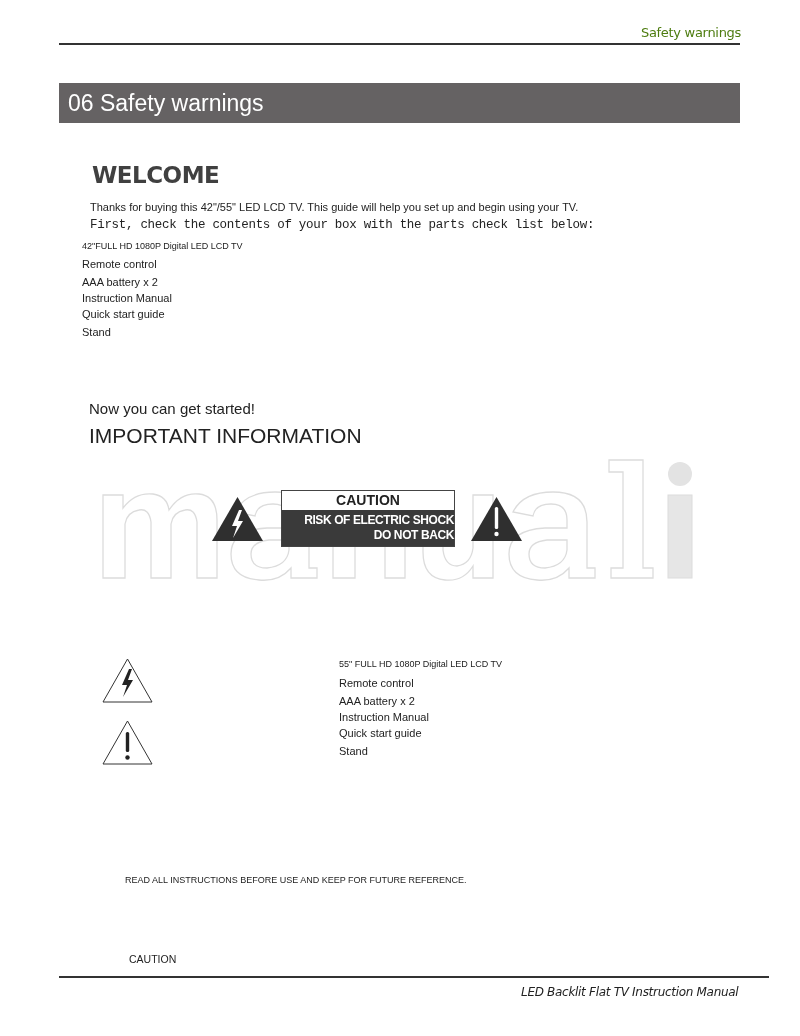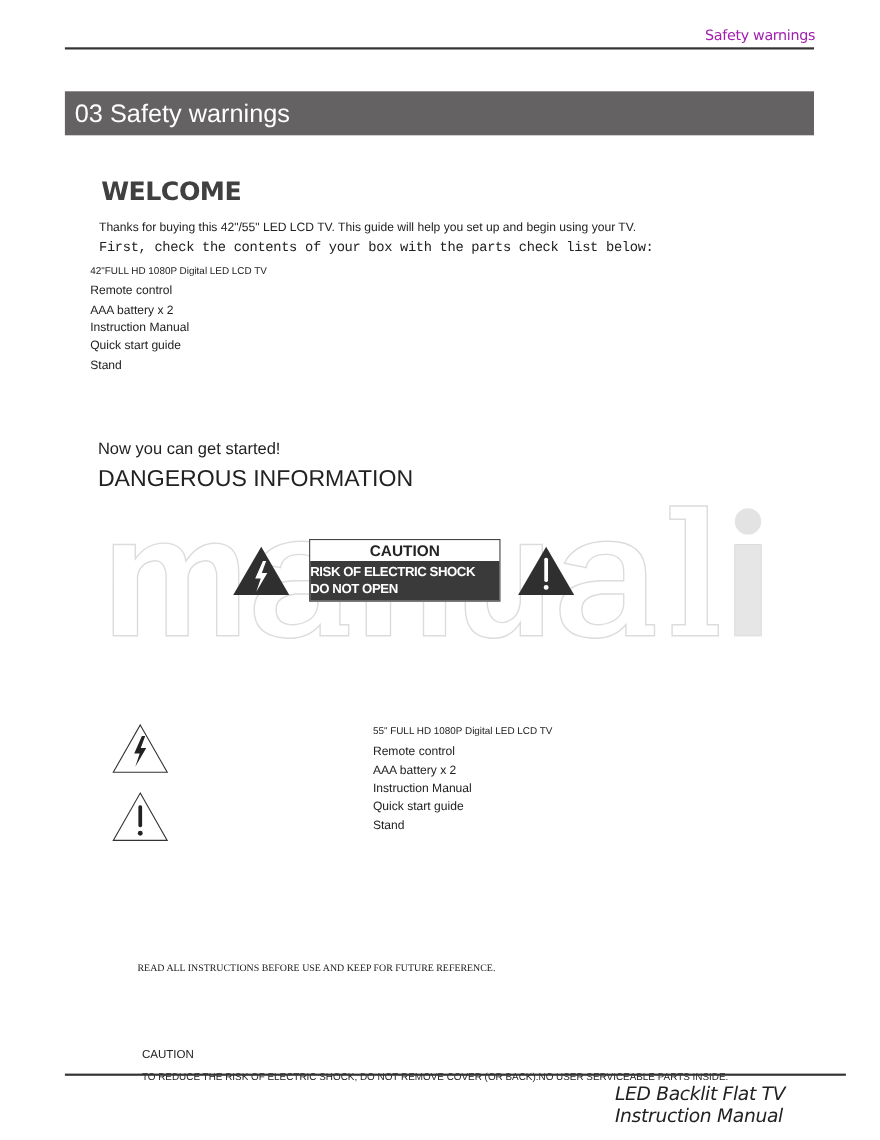--- a/index.html
+++ b/index.html
@@ -1,64 +1,64 @@
 <!DOCTYPE html>
 <html><head>
 <meta charset="utf-8">
 <style>
   html, body { margin: 0; padding: 0; background: #ffffff; }
   body { width: 800px; height: 1036px; position: relative; overflow: hidden; font-family: "Liberation Sans", sans-serif; color: #222; }
   .abs { position: absolute; }
-  .running-header { right: 59px; top: 25px; font-size: 13px; color: #a21caf; font-family: "DejaVu Sans", sans-serif; letter-spacing: -0.3px; }
+  .running-header { right: 59px; top: 25px; font-size: 13px; color: #4d7c0f; font-family: "DejaVu Sans", sans-serif; letter-spacing: -0.3px; }
   .rule-top { left: 59px; top: 43px; width: 681px; height: 2px; background: #333; }
   .section-bar { left: 59px; top: 83px; width: 681px; height: 40px; background: #656263; }
   .section-bar span { position: absolute; left: 9px; top: 7px; font-size: 23px; color: #fff; font-family: "Liberation Sans", sans-serif; }
   .welcome { left: 92px; top: 162px; font-size: 23px; font-weight: bold; color: #404040; font-family: "DejaVu Sans", sans-serif; letter-spacing: -0.5px; }
   .thanks { left: 90px; top: 201px; font-size: 11px; color: #222; }
   .first-check { left: 90px; top: 218px; font-size: 12.5px; color: #222; font-family: Liberation Mono, monospace; letter-spacing: -0.3px; }
   .list { font-size: 11px; color: #222; }
   .list div { position: absolute; left: 0; white-space: nowrap; }
   .list .first { font-size: 9px; }
   .started { left: 89px; top: 400px; font-size: 15px; color: #222; }
   .important { left: 89px; top: 424px; font-size: 21px; color: #222; }
   .watermark { left: 95px; top: 450px; width: 610px; height: 135px; }
   .caution-box { left: 281px; top: 490px; width: 172px; height: 55px; border: 1px solid #444; background: #fff; }
   .caution-box .top { height: 18px; text-align: center; font-weight: bold; font-size: 14px; color: #222; line-height: 19px; }
-  .caution-box .bottom { position: absolute; left: 0; top: 19px; width: 172px; height: 36px; background: #3a3a3a; color: #fff; text-align: left; font-weight: bold; font-size: 12px; line-height: 15px; padding-top: 3px; box-sizing: border-box; letter-spacing: -0.4px; }
-  .read-all { left: 125px; top: 875px; font-size: 9px; color: #222; font-family: Liberation Serif, serif; }
+  .caution-box .bottom { position: absolute; left: 0; top: 19px; width: 172px; height: 36px; background: #3a3a3a; color: #fff; text-align: right; font-weight: bold; font-size: 12px; line-height: 15px; padding-top: 3px; box-sizing: border-box; letter-spacing: -0.4px; }
+  .read-all { left: 125px; top: 875px; font-size: 9px; color: #222; }
   .caution-label { left: 129px; top: 953px; font-size: 10.5px; color: #222; }
   .caution-text { left: 129px; top: 971px; font-size: 9px; color: #222; line-height: 16.3px; width: 600px; }
   .rule-bottom { left: 59px; top: 976px; width: 710px; height: 2px; background: #333; }
-  .footer-title { left: 521px; top: 985px; font-size: 17px; font-style: italic; color: #222; font-family: "DejaVu Sans", sans-serif; letter-spacing: -0.3px; background: rgba(255,255,255,0); margin-left: 38px; }
+  .footer-title { left: 521px; top: 985px; font-size: 12px; font-style: italic; color: #222; font-family: "DejaVu Sans", sans-serif; letter-spacing: -0.3px; background: rgba(255,255,255,0); }
 </style>
 </head>
 <body>
 
 <div class="abs running-header">Safety warnings</div>
 <div class="abs rule-top"></div>
 
 <div class="abs section-bar">
-  <span>03 Safety warnings</span>
+  <span>06 Safety warnings</span>
 </div>
 
 <div class="abs welcome">WELCOME</div>
 <div class="abs thanks">Thanks for buying this 42"/55" LED LCD TV. This guide will help you set up and begin using your TV.</div>
 <div class="abs first-check">First, check the contents of your box with the parts check list below:</div>
 
 <div class="abs list" style="left:82px; top:241px;">
   <div class="first" style="top:0px;">42"FULL HD 1080P Digital LED LCD TV</div>
   <div style="top:17px;">Remote control</div>
   <div style="top:35px;">AAA battery x 2</div>
   <div style="top:51px;">Instruction Manual</div>
   <div style="top:67px;">Quick start guide</div>
   <div style="top:85px;">Stand</div>
 </div>
 
 <div class="abs started">Now you can get started!</div>
-<div class="abs important">DANGEROUS INFORMATION</div>
+<div class="abs important">IMPORTANT INFORMATION</div>
 
 <svg class="abs watermark" viewBox="0 0 610 135" width="610" height="135">
   <g fill="none" stroke="#dcdcdc" stroke-width="1.3">
 
     <path d="M8 128 L8 45 L28 45 L28 58 Q40 42 58 44 Q72 46 74 60 Q86 42 104 44 Q122 46 122 70 L122 128 L102 128 L102 72 Q100 58 90 60 Q78 62 76 74 L76 128 L56 128 L56 72 Q54 58 44 60 Q32 62 30 74 L30 128 Z"></path>
 
     <path d="M140 62 Q150 42 180 42 Q214 42 214 72 L214 118 L222 118 L222 128 L196 128 L196 118 Q184 132 164 130 Q136 128 136 104 Q136 80 172 78 L194 78 L194 70 Q194 54 178 54 Q162 54 160 66 Z M194 90 L174 90 Q156 92 156 104 Q156 118 172 118 Q192 116 194 100 Z"></path>
 
     <path d="M238 128 L238 45 L258 45 L258 58 Q270 42 290 44 Q310 46 310 72 L310 128 L290 128 L290 74 Q288 58 276 60 Q262 62 260 76 L260 128 Z"></path>
 
@@ -75,21 +75,21 @@
 
 <svg class="abs" style="left:210px; top:495px;" width="55" height="50" viewBox="0 0 55 50">
   <polygon points="27.5,2 53,46 2,46" fill="#2f2f2f"></polygon>
   <polygon points="29,15 22,31 27,31 23,43 33,26 28,26 32,15" fill="#ffffff"></polygon>
 </svg>
 
 <div class="abs caution-box">
   <div class="top">CAUTION</div>
   <div class="bottom">
     <div>RISK OF ELECTRIC SHOCK</div>
-    <div>DO NOT OPEN</div>
+    <div>DO NOT BACK</div>
   </div>
 </div>
 
 <svg class="abs" style="left:469px; top:495px;" width="55" height="50" viewBox="0 0 55 50">
   <polygon points="27.5,2 53,46 2,46" fill="#2f2f2f"></polygon>
   <rect x="25.8" y="12" width="3.4" height="22" rx="1.5" fill="#ffffff"></rect>
   <circle cx="27.5" cy="39" r="2.2" fill="#ffffff"></circle>
 </svg>
 
 <svg class="abs" style="left:101px; top:657px;" width="53" height="47" viewBox="0 0 53 47">
@@ -109,17 +109,16 @@
   <div style="top:36px;">AAA battery x 2</div>
   <div style="top:52px;">Instruction Manual</div>
   <div style="top:68px;">Quick start guide</div>
   <div style="top:86px;">Stand</div>
 </div>
 
 <div class="abs read-all">READ ALL INSTRUCTIONS BEFORE USE AND KEEP FOR FUTURE REFERENCE.</div>
 
 <div class="abs caution-label">CAUTION</div>
 <div class="abs caution-text">
-  <div>TO REDUCE THE RISK OF ELECTRIC SHOCK, DO NOT REMOVE COVER (OR BACK).NO USER SERVICEABLE PARTS INSIDE.</div>
 </div>
 
 <div class="abs rule-bottom"></div>
 <div class="abs footer-title">LED Backlit Flat TV Instruction Manual</div>
 
 </body></html>

